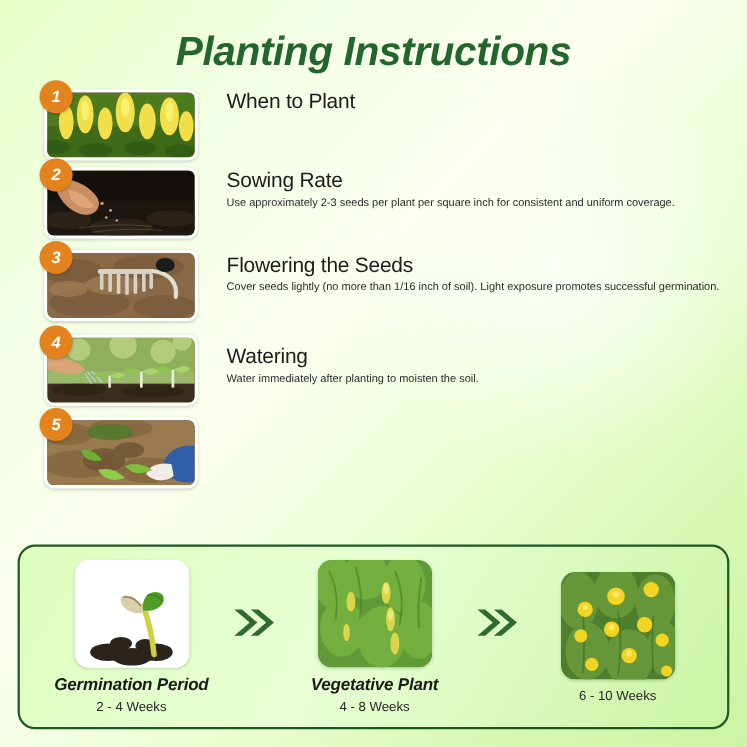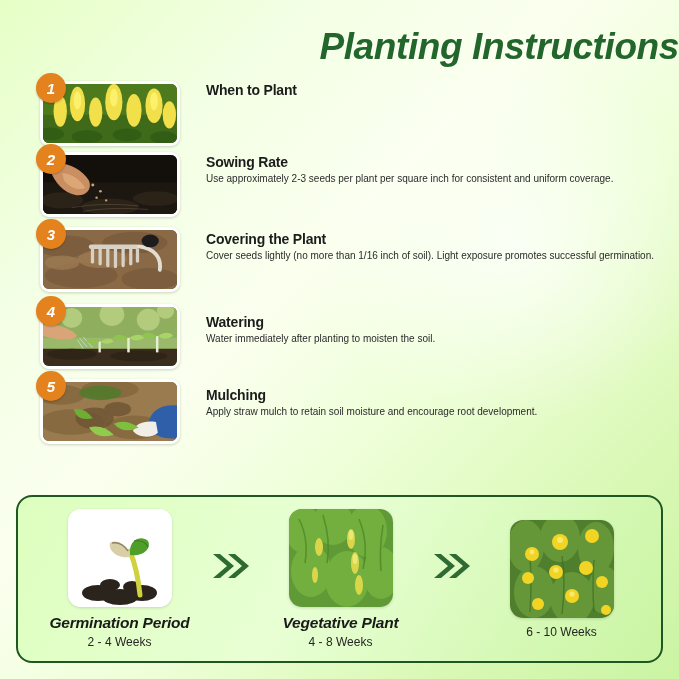--- a/index.html
+++ b/index.html
@@ -38,21 +38,21 @@
     top: 8%;
     width: 60%;
     height: 55%;
     background: radial-gradient(ellipse at center, rgba(255,255,255,0.72) 0%, rgba(255,255,255,0) 70%);
     pointer-events: none;
   }
 
   
   .title {
     position: relative;
-    text-align: right;
+    text-align: center;
     font-size: 37px;
     font-weight: bold;
     font-style: italic;
     color: #22662c;
     letter-spacing: -0.4px;
     padding-top: 26px;
     text-shadow: 1px 1px 0 rgba(255,255,255,0.55);
   }
 
   
@@ -106,22 +106,22 @@
     box-shadow: 0 1px 2px rgba(0,0,0,0.22);
   }
 
   
   .step-text {
     flex: 1 1 auto;
     padding-left: 18px;
     padding-top: 1px;
   }
   .step-head {
-    font-size: 14px;
-    font-weight: bold;
+    font-size: 19px;
+    font-weight: normal;
     color: #1c1c1c;
     margin: 0 0 3px 0;
     letter-spacing: -0.2px;
   }
   .step-body {
     font-size: 10px;
     color: #2b2b2b;
     line-height: 1.29;
     margin: 0;
   }
@@ -315,21 +315,21 @@
                 <rect x="90" y="20" width="3.4" height="19" rx="1.6"></rect>
                 <rect x="97" y="20" width="3.4" height="16" rx="1.6"></rect>
               </g>
             </g>
             <path d="M100 18 C116 20 124 30 122 44" stroke="#e2ded2" stroke-width="4" fill="none" stroke-linecap="round"></path>
             <ellipse cx="112" cy="12" rx="9" ry="7" fill="#1c1c1c"></ellipse>
           </svg>
         </div>
       </div>
       <div class="step-text">
-        <p class="step-head">Covering the Plant</p>
+        <p class="step-head">Flowering the Seeds</p>
         <p class="step-body">Cover seeds lightly (no more than 1/16 inch of soil). Light exposure promotes successful germination.</p>
       </div>
     </div>
 
     <div class="step s4">
       <div class="thumb-wrap">
         <div class="badge">4</div>
         <div class="thumb">
           <svg viewBox="0 0 140 65" preserveAspectRatio="none">
             <rect width="140" height="65" fill="#9bb96a"></rect>
@@ -393,24 +393,20 @@
             </g>
             <ellipse cx="60" cy="12" rx="22" ry="8" fill="#4f7a2a" opacity="0.85"></ellipse>
             <path d="M140 26 C124 24 112 32 110 46 C112 58 126 64 140 62 Z" fill="#2f5fa8"></path>
             <path d="M118 44 C106 42 96 46 94 54 C100 62 114 62 120 56 Z" fill="#f0eee6"></path>
             <path d="M100 50 q-14 -10 -26 -4 q10 12 26 4z" fill="#7fbf3f"></path>
             <path d="M74 58 q-12 -12 -26 -8 q8 14 26 8z" fill="#8fcc4c"></path>
             <path d="M52 40 q-8 -12 -20 -10 q4 14 20 10z" fill="#6fae35"></path>
           </svg>
         </div>
       </div>
-      <div class="step-text">
-        <p class="step-head">Mulching</p>
-        <p class="step-body">Apply straw mulch to retain soil moisture and encourage root development.</p>
-      </div>
     </div>
 
   </div>
 
   <div class="timeline">
 
     <div class="stage">
       <div class="stage-img">
         <svg viewBox="0 0 104 98" preserveAspectRatio="none">
           <rect width="104" height="98" fill="#ffffff"></rect>

